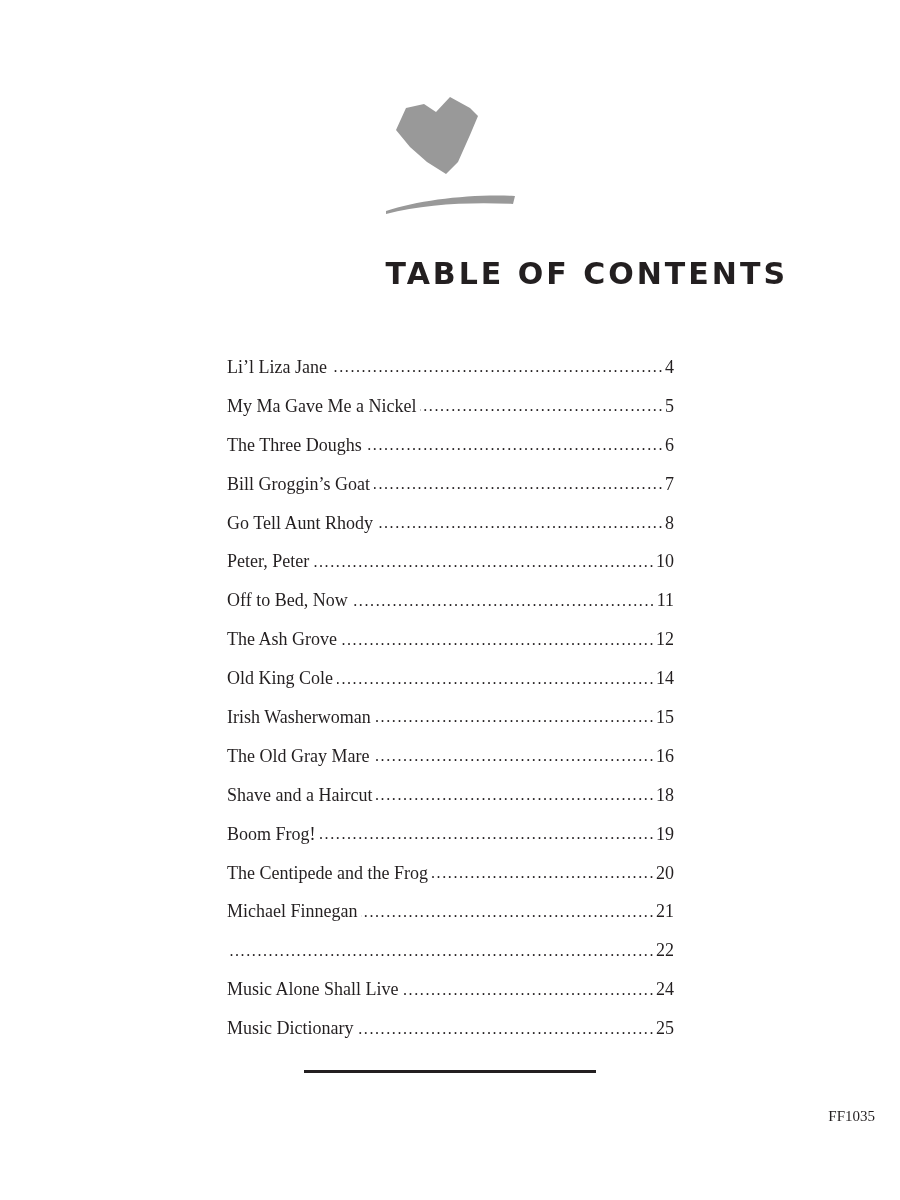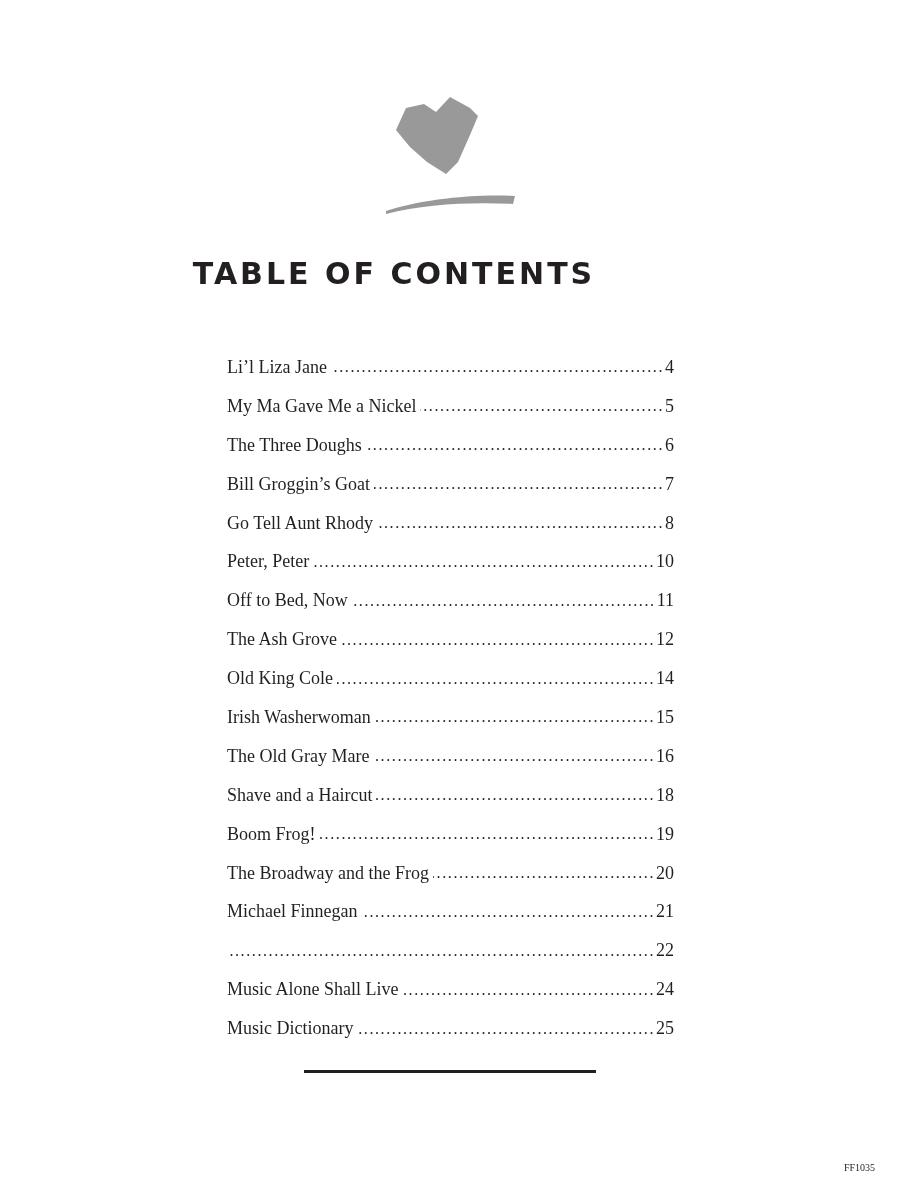--- a/index.html
+++ b/index.html
@@ -1,37 +1,37 @@
 <!DOCTYPE html>
 <html><head>
 <meta charset="utf-8">
 <style>
   html, body { margin: 0; padding: 0; background: #ffffff; }
   body { width: 900px; height: 1200px; position: relative; overflow: hidden; }
   .logo { position: absolute; left: 380px; top: 90px; width: 145px; height: 125px; }
   .title {
-    position: absolute; left: 0; width: 788px; top: 256px; text-align: center;
+    position: absolute; left: 0; width: 788px; top: 256px; text-align: right;
     font-family: "DejaVu Sans", sans-serif; font-weight: bold; font-size: 30px;
     letter-spacing: 3px; color: #231f20;
   }
   .toc { position: absolute; left: 227px; top: 348px; width: 447px; }
   .toc-row {
     display: flex; align-items: center; height: 38.9px;
     font-family: "Liberation Serif", serif; font-size: 18px; color: #231f20;
   }
   .toc-title { white-space: nowrap; padding-right: 4px; }
   .toc-leader {
     flex: 1; overflow: hidden; white-space: nowrap; color: #231f20;
     letter-spacing: 1.6px; font-size: 16px; direction: rtl;
   }
   .toc-page { white-space: nowrap; padding-left: 1px; }
   .rule { position: absolute; left: 304px; top: 1070px; width: 292px; height: 3px; background: #231f20; }
   .code {
-    position: absolute; right: 25px; top: 1162px;
-    font-family: "Liberation Serif", serif; font-size: 10px; color: #231f20;
+    position: absolute; right: 25px; top: 1108px;
+    font-family: "Liberation Serif", serif; font-size: 15px; color: #231f20;
   }
 </style>
 </head>
 <body>
 
 <div class="logo">
   <svg width="145" height="125" viewBox="0 0 145 125">
     <path d="M26,18 L44,14 L56,22 L70,7 L90,18 L98,26 L90,45 L78,72 L66,84 L47,72 L30,57 L16,40 Z" fill="#999999"></path>
     <path d="M6,121 C40,110 90,104 135,106 L133,114 C90,112 45,114 6,124 Z" fill="#999999"></path>
   </svg>
@@ -99,21 +99,21 @@
       <span class="toc-title">Shave and a Haircut</span>
       <span class="toc-leader">........................................................................................................</span>
       <span class="toc-page">18</span>
     </div>
     <div class="toc-row">
       <span class="toc-title">Boom Frog!</span>
       <span class="toc-leader">........................................................................................................</span>
       <span class="toc-page">19</span>
     </div>
     <div class="toc-row">
-      <span class="toc-title">The Broadway and the Frog</span>
+      <span class="toc-title">The Centipede and the Frog</span>
       <span class="toc-leader">........................................................................................................</span>
       <span class="toc-page">20</span>
     </div>
     <div class="toc-row">
       <span class="toc-title">Michael Finnegan</span>
       <span class="toc-leader">........................................................................................................</span>
       <span class="toc-page">21</span>
     </div>
     <div class="toc-row">
       <span class="toc-leader">........................................................................................................</span>

